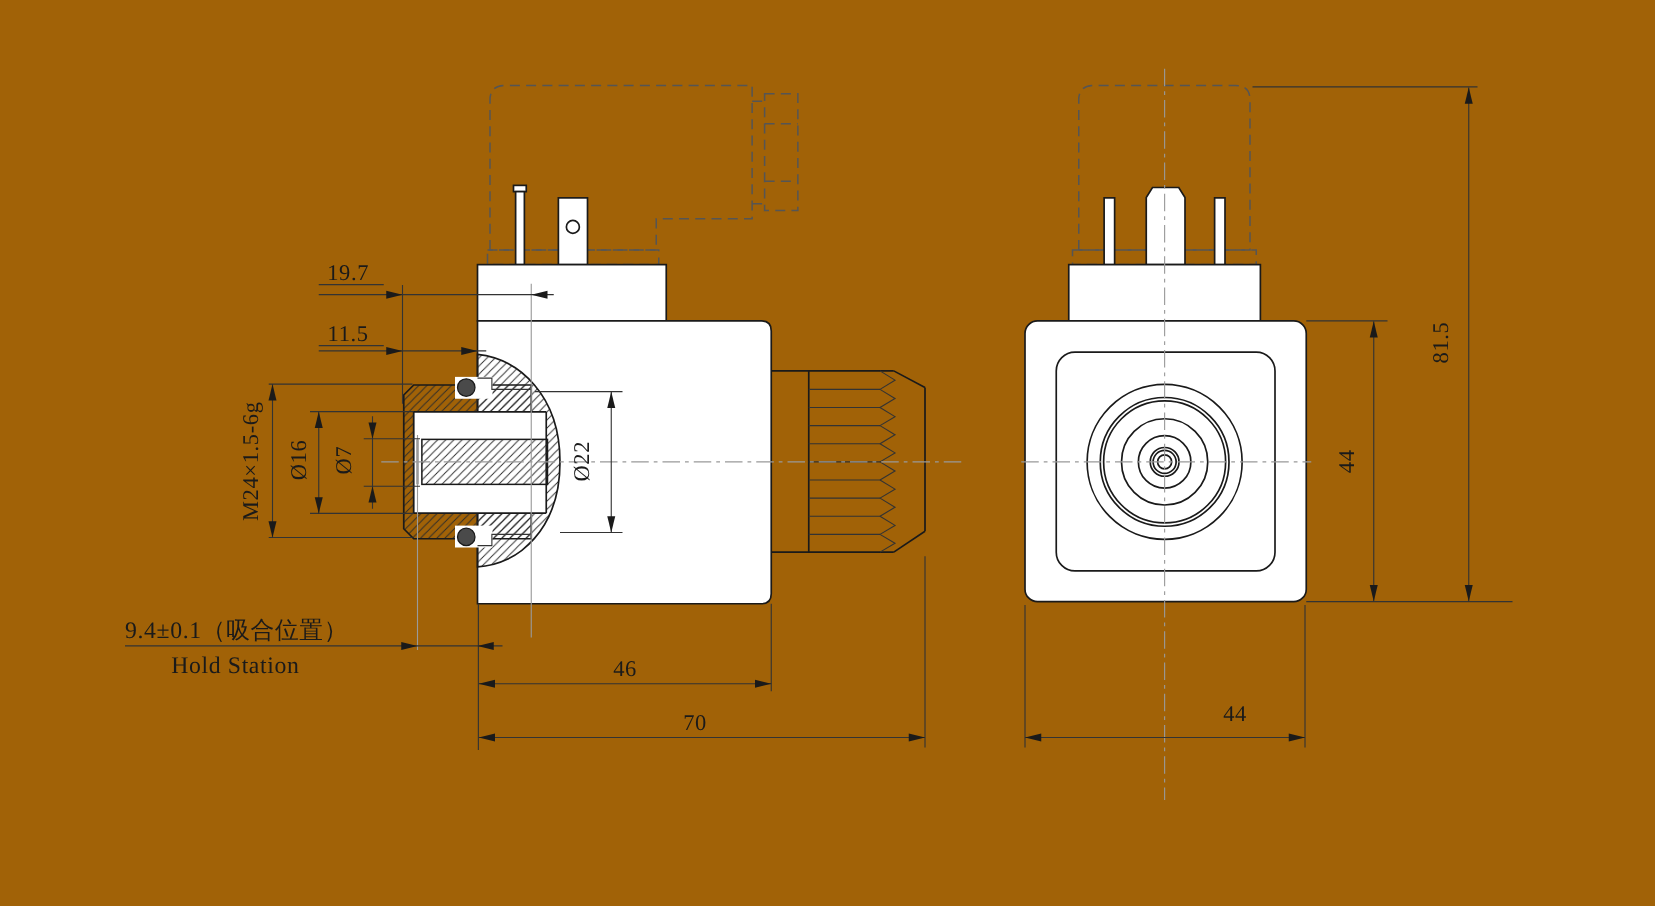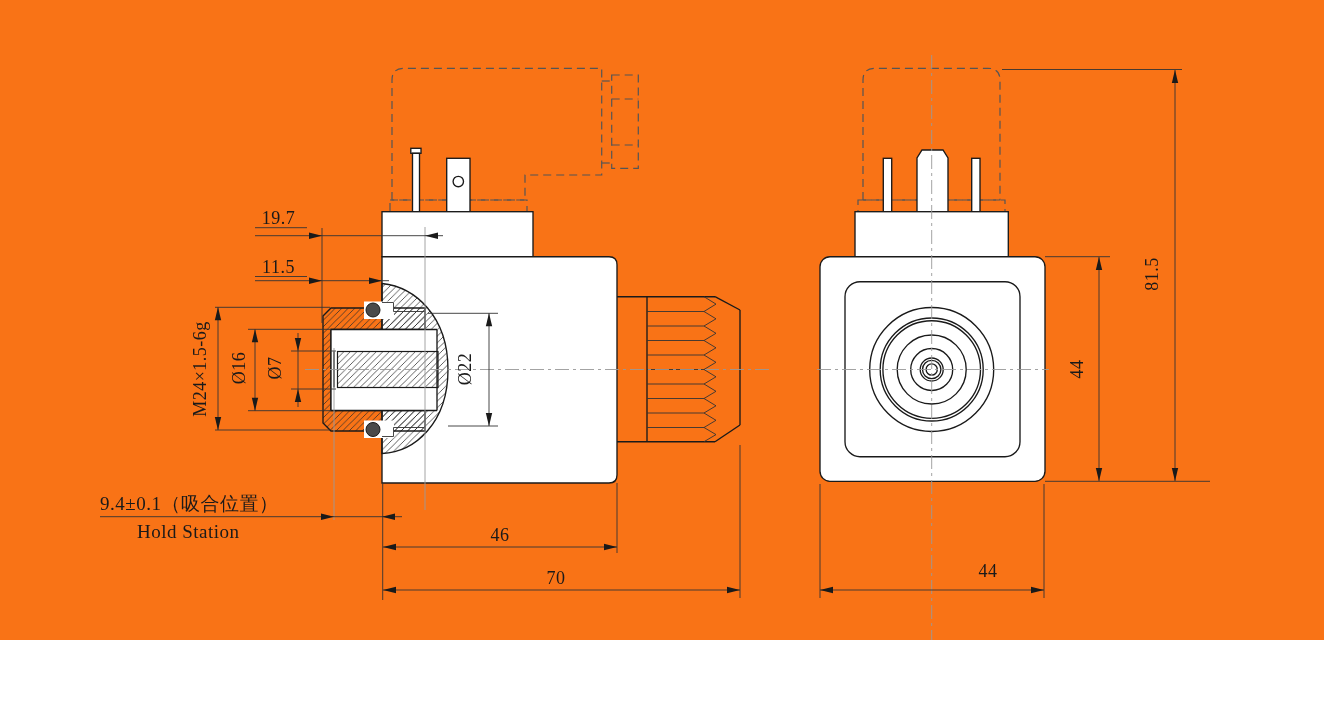--- a/index.html
+++ b/index.html
@@ -1,16 +1,16 @@
 <!DOCTYPE html>
 <html><head>
 <meta charset="utf-8">
 <style>
   html,body{margin:0;padding:0;background:#fff;}
-  #stage{width:1324px;height:640px;background:#f97316;position:relative;overflow:hidden;}
+  #stage{width:1324px;height:725px;background:#a16207;position:relative;overflow:hidden;}
   .ln{stroke:#1a1a1a;stroke-width:1.35;fill:none;stroke-linecap:butt;}
   .lnf{stroke:#1a1a1a;stroke-width:1.35;fill:#ffffff;}
   .tn{stroke:#333333;stroke-width:0.9;fill:none;}
   .gy{stroke:#9a9a9a;stroke-width:0.9;fill:none;}
   .cl{stroke:#999999;stroke-width:0.9;fill:none;stroke-dasharray:14 4 3 4;}
   .dsh{stroke:#555555;stroke-width:1.2;fill:none;stroke-dasharray:8 5;}
   .ar{fill:#1a1a1a;stroke:none;}
   .txt{font-family:"Liberation Serif","DejaVu Serif",serif;font-size:18px;fill:#1a1a1a;letter-spacing:0.5px;}
   .txtcn{font-family:"Liberation Serif","DejaVu Serif",serif;font-size:19px;fill:#1a1a1a;letter-spacing:0.5px;}
 </style>

